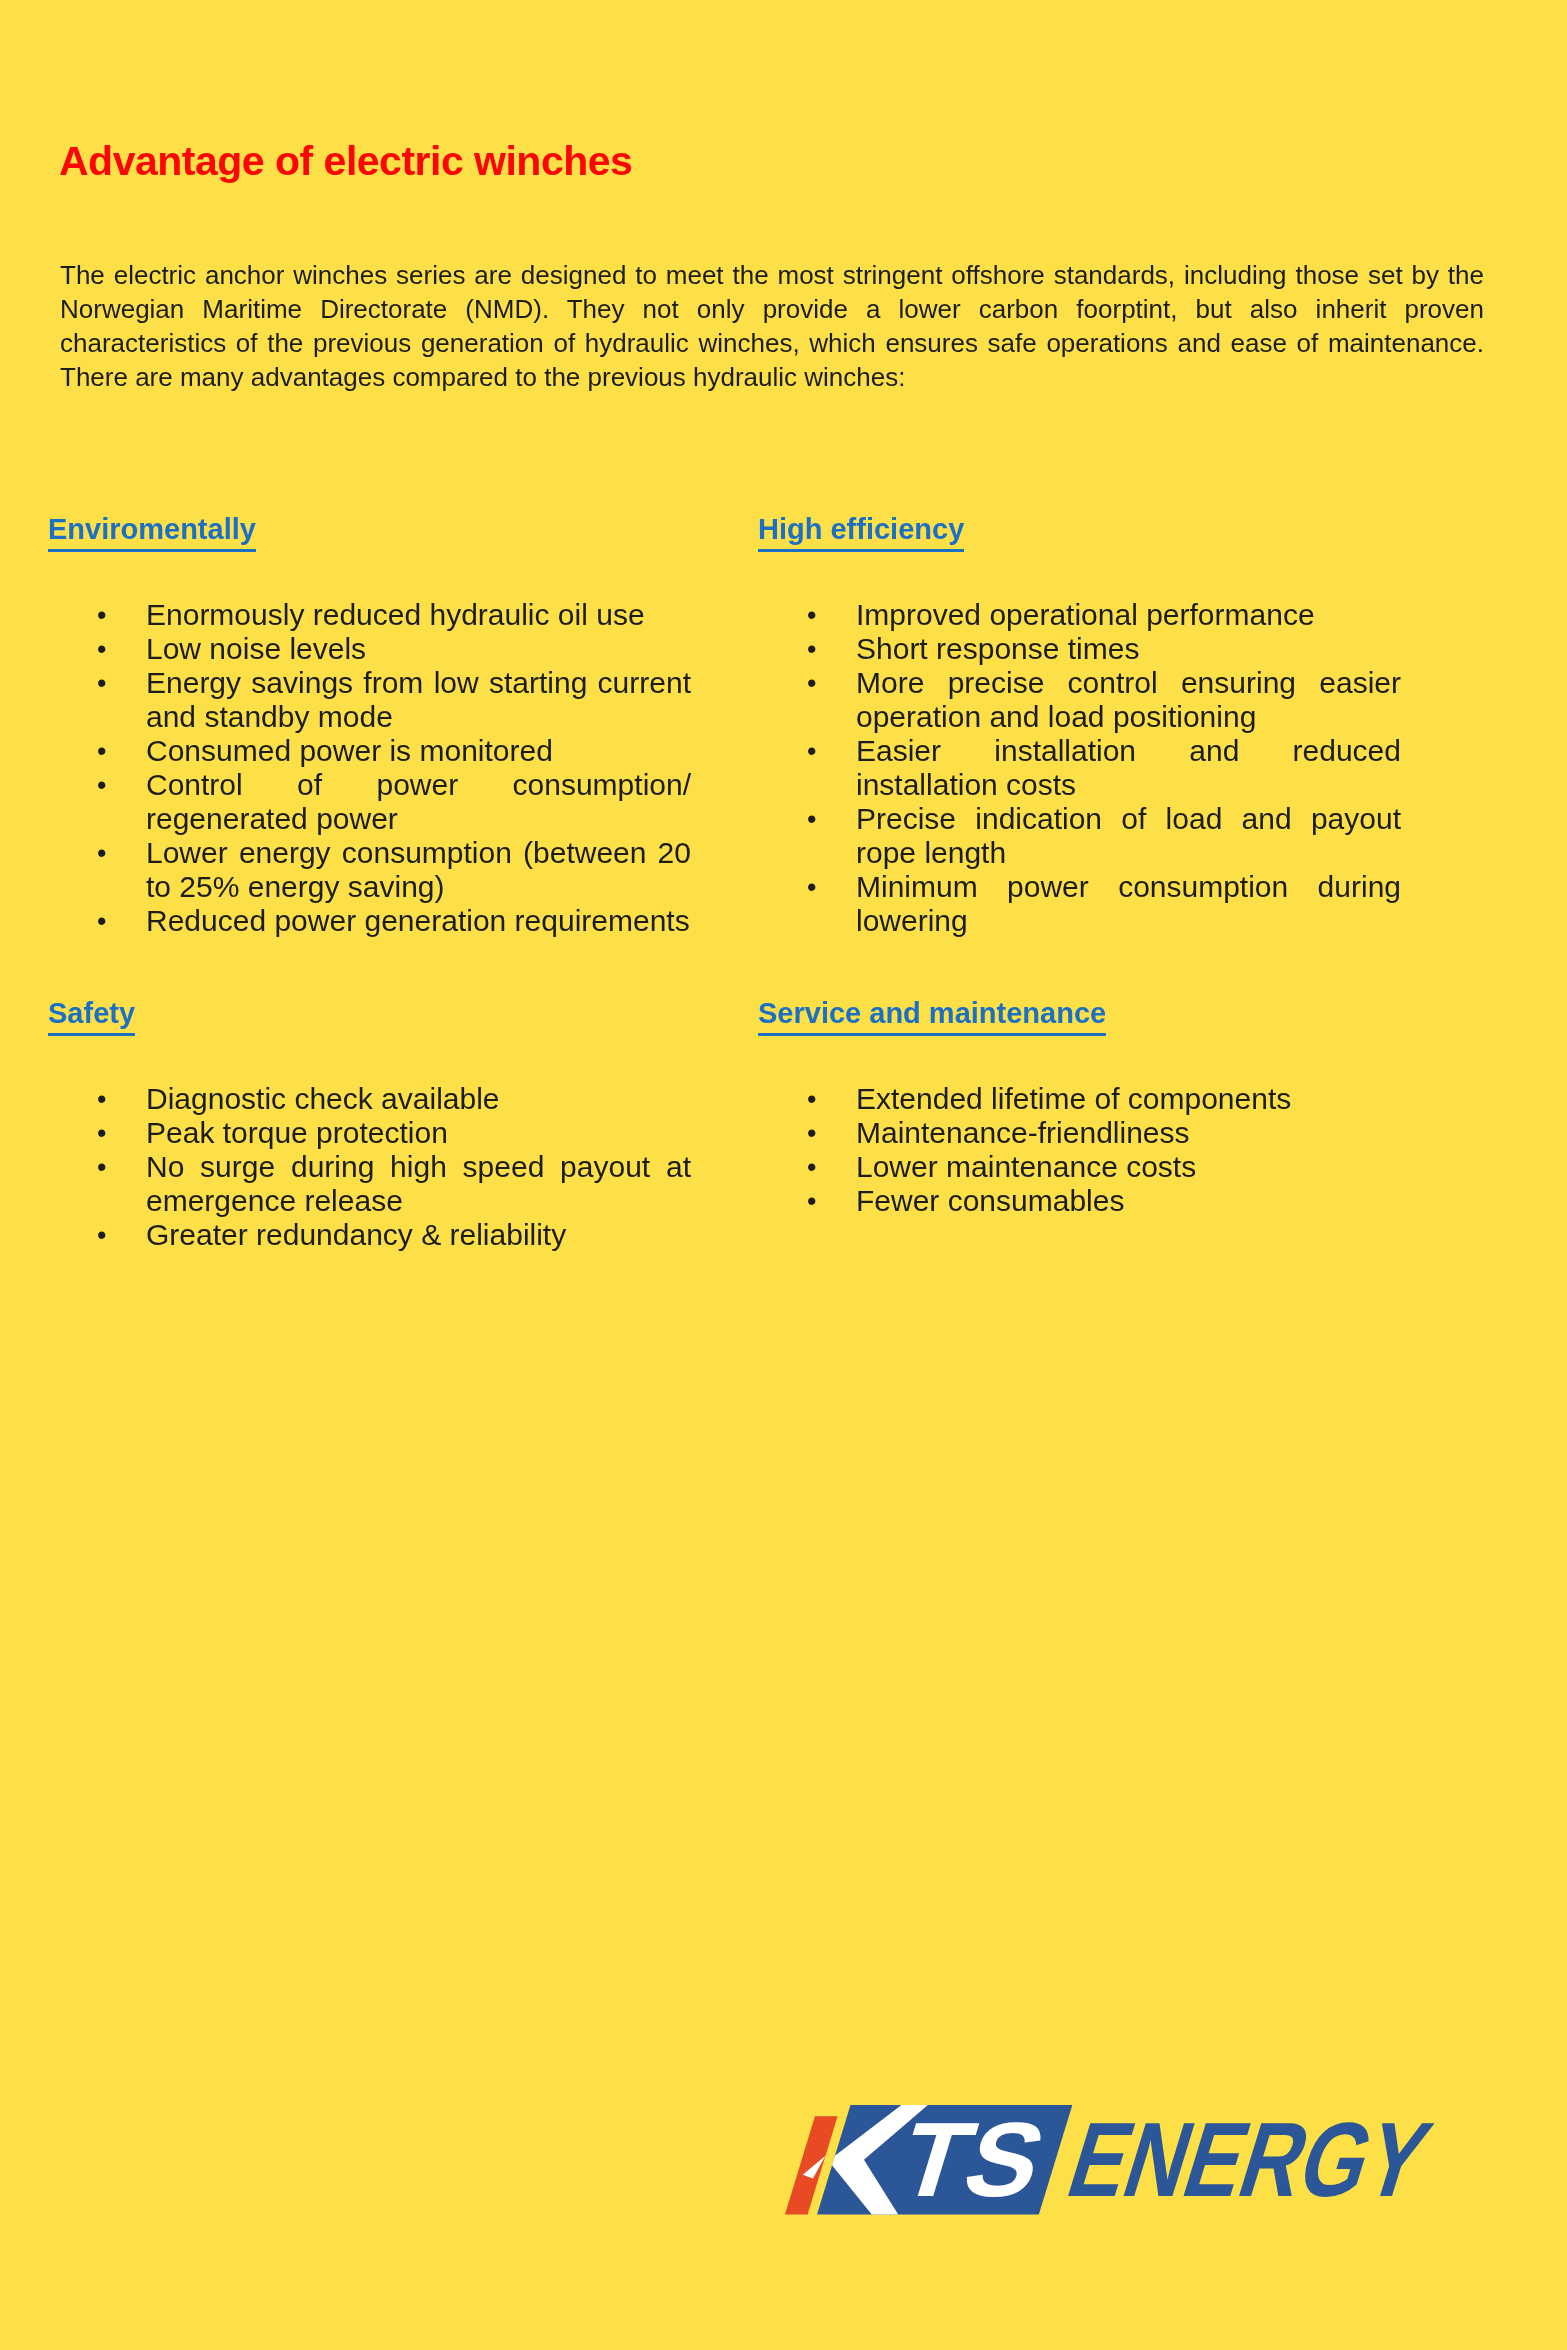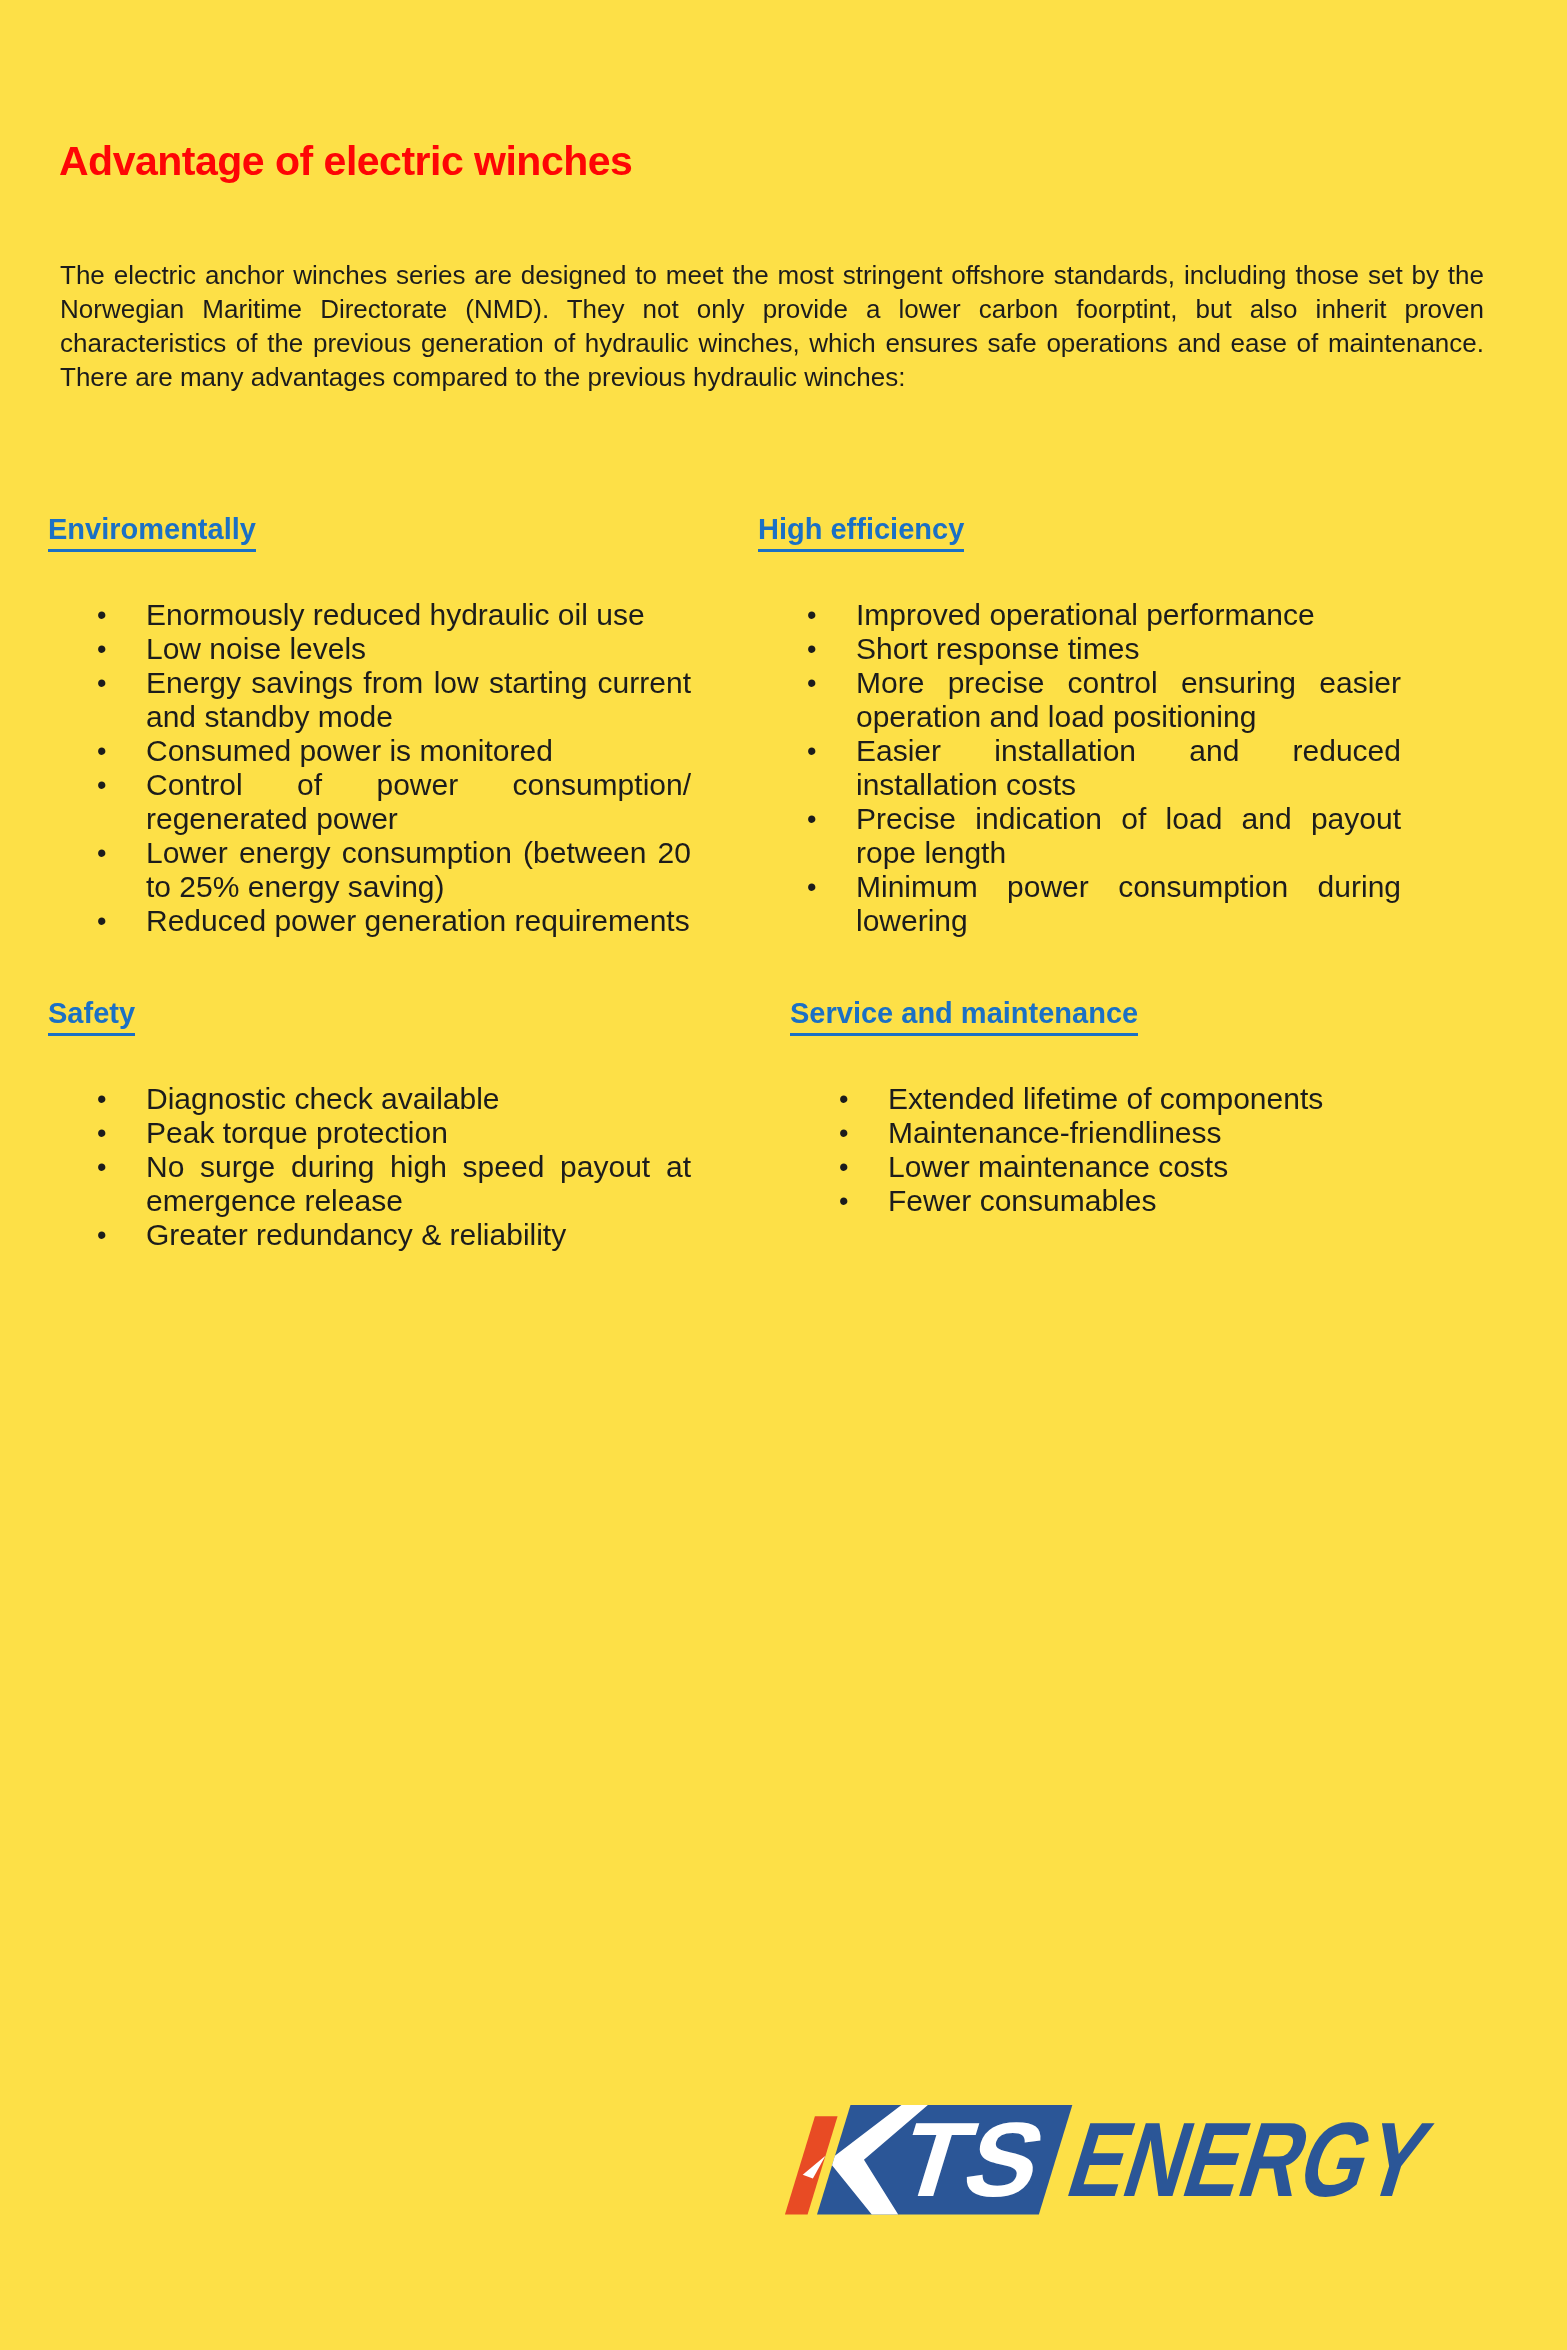--- a/index.html
+++ b/index.html
@@ -39,21 +39,21 @@
     text-align:justify;
   }
   .sections-row{
     position:absolute;
     left:48px;
     width:1407px;
     display:grid;
     grid-template-columns:710px 697px;
   }
   .row1{top:500px;margin-top:12px;}
-  .row2{top:996px;gap:32px;}
+  .row2{top:996px;}
   .sec-heading{
     margin:0;
     font-size:29px;
     line-height:1.2;
     font-weight:700;
     color:var(--heading-blue);
   }
   .sec-heading span{
     display:inline-block;
     border-bottom:3px solid var(--heading-blue);

